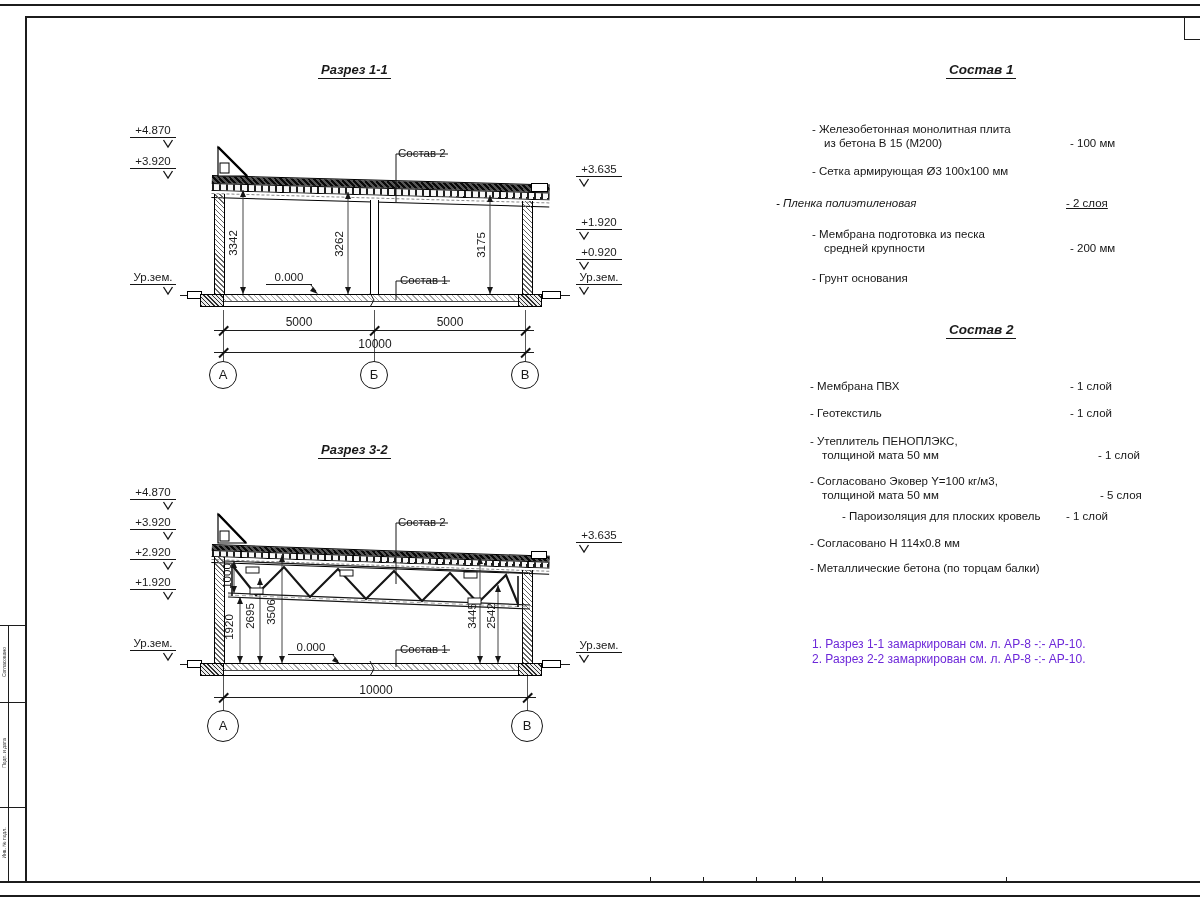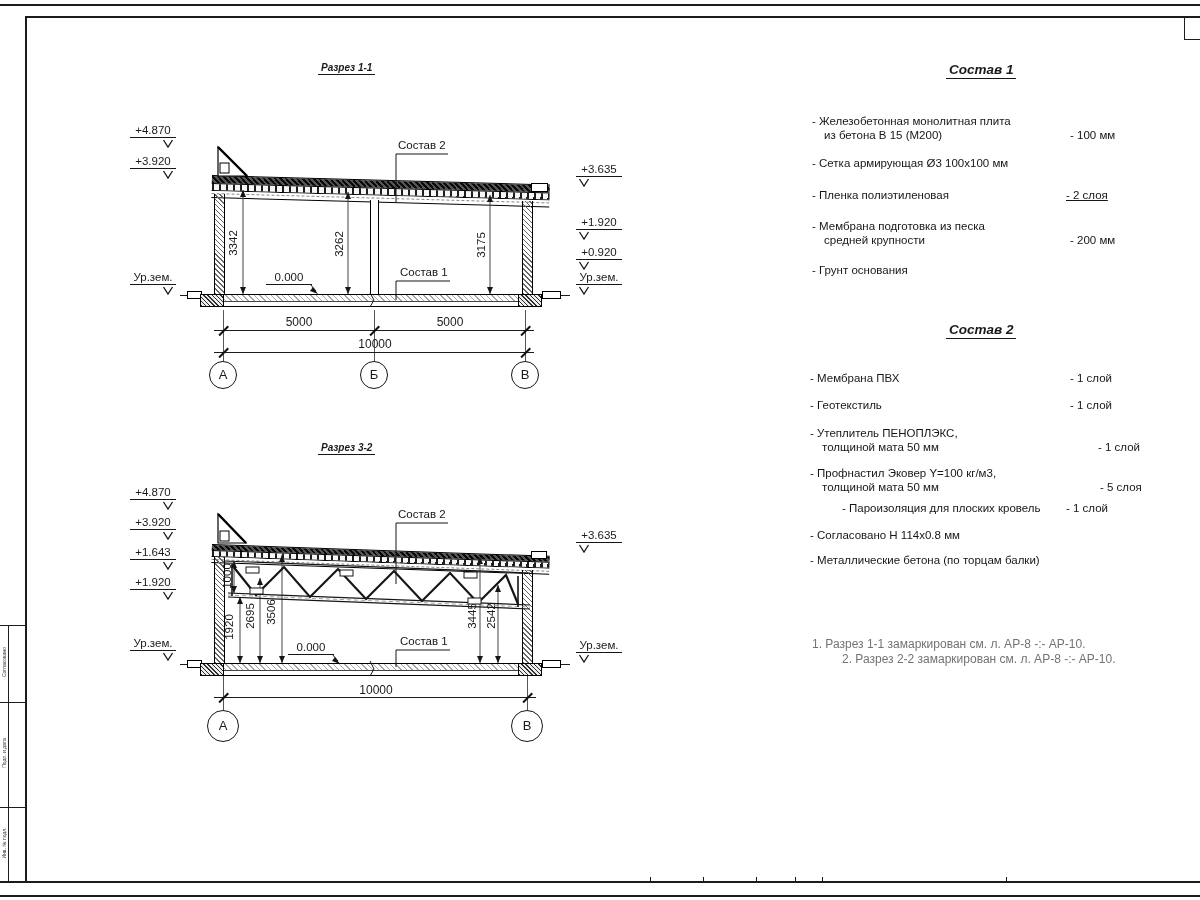--- a/index.html
+++ b/index.html
@@ -1,22 +1,22 @@
 <!DOCTYPE html>
 <html><head>
 <meta charset="utf-8">
 <style>
   html,body{margin:0;padding:0;}
   body{width:1200px;height:900px;background:#fff;position:relative;overflow:hidden;
        font-family:"Liberation Sans","DejaVu Sans",sans-serif;color:#1a1a1a;}
   .ln{position:absolute;background:#1c1c1c;}
   .ln-thin{position:absolute;background:#555;}
-  .txt{position:absolute;font-size:11.5px;white-space:nowrap;color:#161616;}
-  .note{position:absolute;font-size:12px;white-space:nowrap;color:#737373;}
-  .stitle{position:absolute;font-style:italic;font-weight:700;font-size:10px;
+  .txt{position:absolute;font-size:11.5px;white-space:nowrap;color:#161616;margin-top:8px;}
+  .note{position:absolute;font-size:12px;white-space:nowrap;color:#6d28d9;}
+  .stitle{position:absolute;font-style:italic;font-weight:700;font-size:13px;
           border-bottom:1.3px solid #161616;padding:0 3px 1px;white-space:nowrap;}
   .ctitle{position:absolute;font-style:italic;font-weight:700;font-size:13.5px;
           border-bottom:1.3px solid #161616;padding:0 3px 1px;white-space:nowrap;}
   .emark{position:absolute;width:46px;text-align:center;font-size:11.5px;height:13px;
          line-height:13px;border-bottom:1.3px solid #161616;white-space:nowrap;}
   .vdim{position:absolute;width:46px;height:14px;line-height:14px;text-align:center;
         font-size:11.5px;transform:rotate(-90deg);white-space:nowrap;}
   .dimlab{position:absolute;width:62px;text-align:center;font-size:12px;white-space:nowrap;}
   .tick{position:absolute;width:13px;height:1.5px;background:#111;transform:rotate(-45deg);}
   .wall{position:absolute;border-left:1.4px solid #000;border-right:1.4px solid #000;
@@ -125,21 +125,21 @@
 <div class="dimlab" style="left:344px;top:337px;">10000</div>
 
 <div class="circle" style="left:209px;top:361px;width:28px;height:28px;line-height:26px;">А</div>
 <div class="circle" style="left:360px;top:361px;width:28px;height:28px;line-height:26px;">Б</div>
 <div class="circle" style="left:511px;top:361px;width:28px;height:28px;line-height:26px;">В</div>
 
 <div class="stitle" style="left:318px;top:442px;">Разрез 3-2</div>
 
 <div class="emark" style="left:130px;top:486px;">+4.870</div>
 <div class="emark" style="left:130px;top:516px;">+3.920</div>
-<div class="emark" style="left:130px;top:546px;">+1.643</div>
+<div class="emark" style="left:130px;top:546px;">+2.920</div>
 <div class="emark" style="left:130px;top:576px;">+1.920</div>
 <div class="emark" style="left:130px;top:637px;">Ур.зем.</div>
 <div class="emark" style="left:576px;top:529px;">+3.635</div>
 <div class="emark" style="left:576px;top:639px;">Ур.зем.</div>
 
 <div class="roof" style="left:212px;top:544px;width:338px;transform:rotate(2deg);">
   <div class="r1" style="height:5px;"></div>
   <div class="r2" style="height:5px;"></div>
   <div class="r3" style="height:5px;">
       <div class="dash"></div>
@@ -179,45 +179,45 @@
 <div class="dimlab" style="left:345px;top:683px;">10000</div>
 
 <div class="circle" style="left:207px;top:710px;width:32px;height:32px;line-height:30px;">А</div>
 <div class="circle" style="left:511px;top:710px;width:32px;height:32px;line-height:30px;">В</div>
 
 <div class="ctitle" style="left:946px;top:62px;">Состав 1</div>
 <div class="txt" style="left:812px;top:115px;">- Железобетонная  монолитная плита</div>
 <div class="txt" style="left:824px;top:129px;">из бетона В 15 (М200)</div>
 <div class="txt" style="left:1070px;top:129px;">- 100 мм</div>
 <div class="txt" style="left:812px;top:157px;">- Сетка армирующая Ø3 100х100 мм</div>
-<div class="txt" style="left:812px;top:189px;">- Пленка полиэтиленовая</div>
+<div class="txt" style="left:776px;top:189px;font-style:italic;">- Пленка полиэтиленовая</div>
 <div class="txt" style="left:1066px;top:189px;text-decoration:underline;">-  2 слоя</div>
 <div class="txt" style="left:812px;top:220px;">- Мембрана подготовка из песка</div>
 <div class="txt" style="left:824px;top:234px;">средней крупности</div>
 <div class="txt" style="left:1070px;top:234px;">- 200 мм</div>
 <div class="txt" style="left:812px;top:264px;">- Грунт основания</div>
 
 <div class="ctitle" style="left:946px;top:322px;">Состав 2</div>
 <div class="txt" style="left:810px;top:372px;">- Мембрана ПВХ</div>
 <div class="txt" style="left:1070px;top:372px;">- 1 слой</div>
 <div class="txt" style="left:810px;top:399px;">- Геотекстиль</div>
 <div class="txt" style="left:1070px;top:399px;">- 1 слой</div>
 <div class="txt" style="left:810px;top:427px;">- Утеплитель ПЕНОПЛЭКС,</div>
 <div class="txt" style="left:822px;top:441px;">толщиной мата 50 мм</div>
 <div class="txt" style="left:1098px;top:441px;">- 1 слой</div>
-<div class="txt" style="left:810px;top:467px;">- Профнастил Эковер Y=100 кг/м3,</div>
+<div class="txt" style="left:810px;top:467px;">- Согласовано Эковер Y=100 кг/м3,</div>
 <div class="txt" style="left:822px;top:481px;">толщиной мата 50 мм</div>
 <div class="txt" style="left:1100px;top:481px;">- 5 слоя</div>
 <div class="txt" style="left:842px;top:502px;">- Пароизоляция для плоских кровель</div>
 <div class="txt" style="left:1066px;top:502px;">- 1 слой</div>
 <div class="txt" style="left:810px;top:529px;">- Согласовано Н 114х0.8 мм</div>
 <div class="txt" style="left:810px;top:554px;">- Металлические бетона (по торцам балки)</div>
 
 <div class="note" style="left:812px;top:637px;">1. Разрез 1-1 замаркирован см. л. АР-8 -:- АР-10.</div>
-<div class="note" style="left:812px;top:652px;margin-left:30px;">2. Разрез 2-2 замаркирован см. л. АР-8 -:- АР-10.</div>
+<div class="note" style="left:812px;top:652px;">2. Разрез 2-2 замаркирован см. л. АР-8 -:- АР-10.</div>
 
 <svg class="overlay" width="1200" height="900" viewBox="0 0 1200 900">
   <g stroke="#161616" fill="none" stroke-width="1.3">
 
     <path d="M163.5,140 L168,147 L172.5,140"></path>
       <path d="M163.5,171 L168,178 L172.5,171"></path>
       <path d="M163.5,287 L168,294 L172.5,287"></path>
 
     <path d="M579.5,179 L584,186 L588.5,179"></path>
       <path d="M579.5,232 L584,239 L588.5,232"></path>

